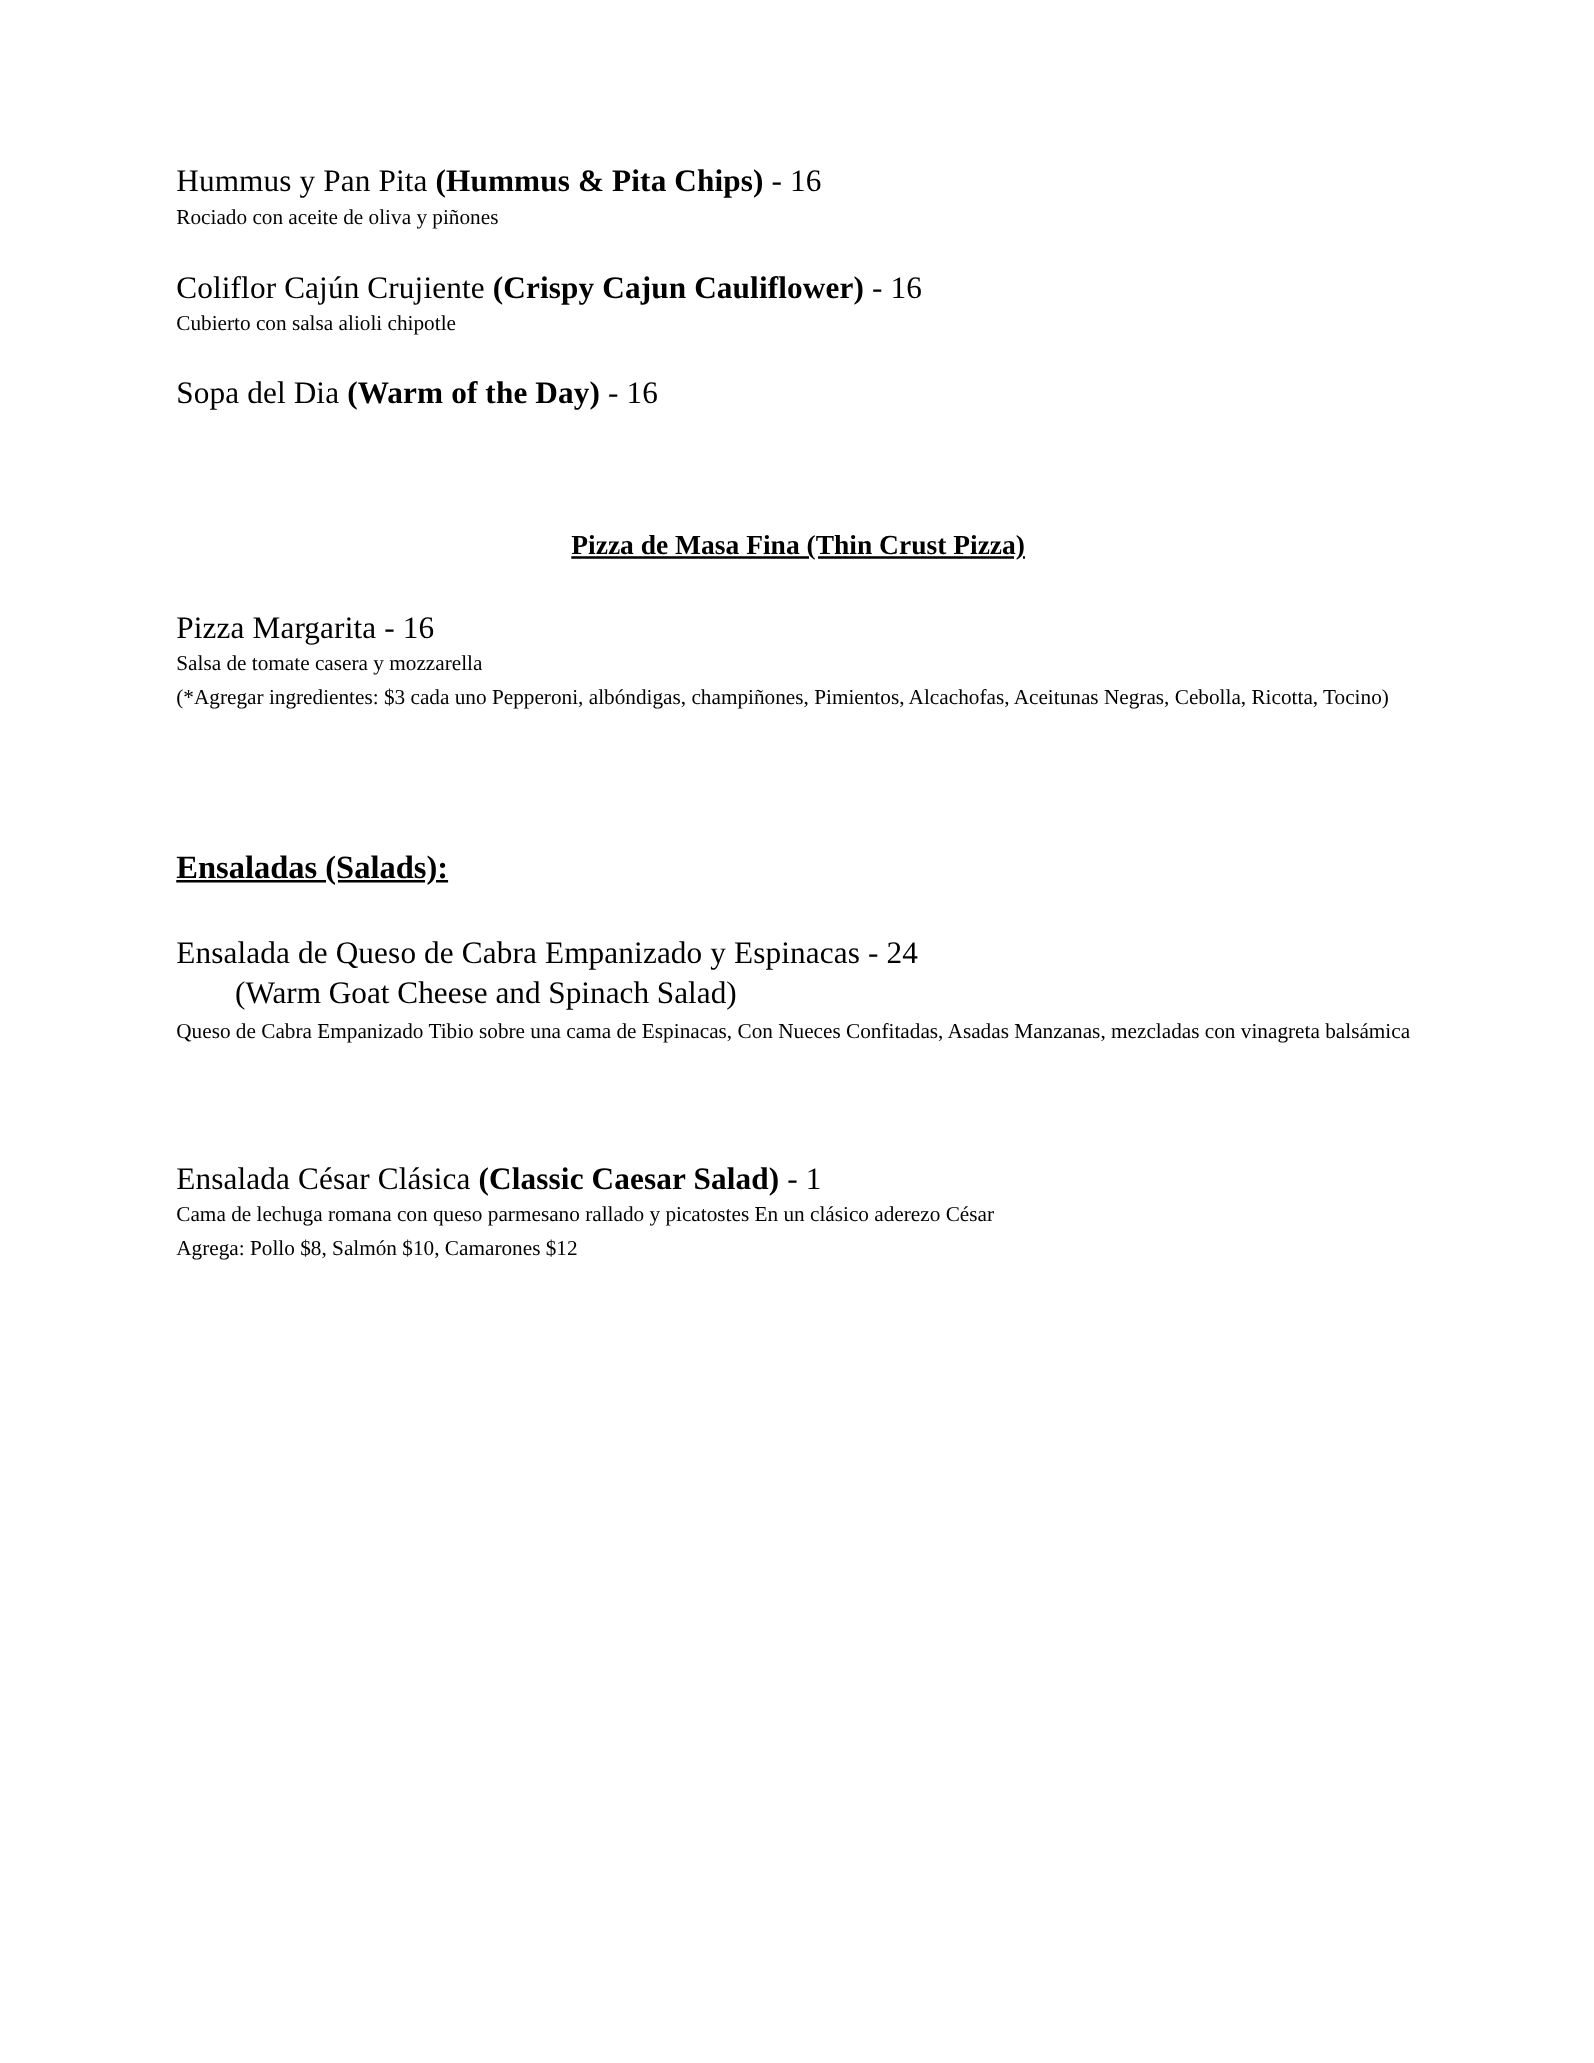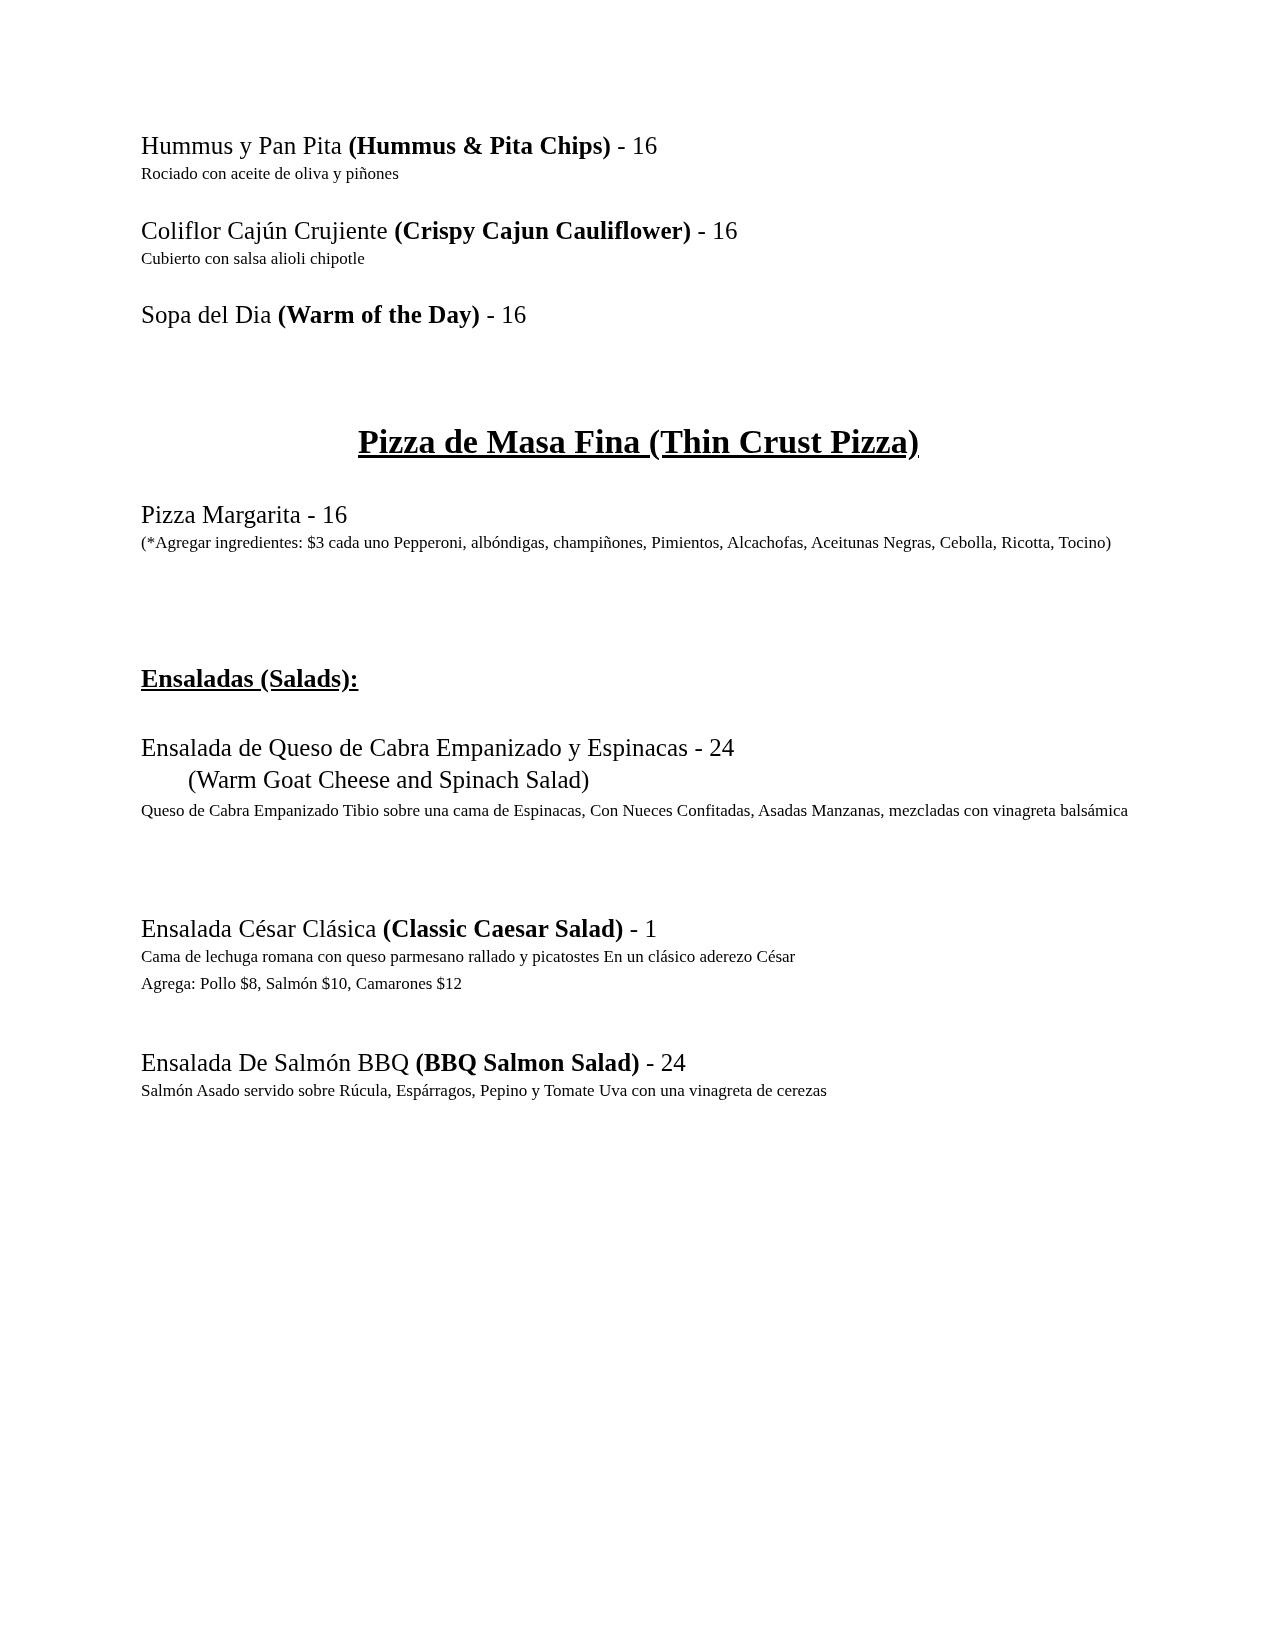--- a/index.html
+++ b/index.html
@@ -51,21 +51,21 @@
   }
   .item-desc {
     font-size: 17px;
     line-height: 1.45;
     margin-top: 2px;
   }
 
   
   .section-heading-center {
     text-align: center;
-    font-size: 34px;
+    font-size: 22px;
     font-weight: bold;
     text-decoration: underline;
     margin: 0;
     padding: 0;
   }
   .section-heading-left {
     text-align: left;
     font-size: 26px;
     font-weight: bold;
     text-decoration: underline;
@@ -99,20 +99,21 @@
     </div>
 
     <div class="spacer-lg"></div>
 
     <div class="section-heading-center">Pizza de Masa Fina (Thin Crust Pizza)</div>
 
     <div class="spacer-md"></div>
 
     <div class="item">
       <div class="item-title">Pizza Margarita - 16</div>
+      <div class="item-desc">Salsa de tomate casera y mozzarella</div>
       <div class="item-desc">(*Agregar ingredientes: $3 cada uno Pepperoni, albóndigas, champiñones, Pimientos, Alcachofas, Aceitunas Negras, Cebolla, Ricotta, Tocino)</div>
     </div>
 
     <div class="spacer-xl"></div>
 
     <div class="section-heading-left">Ensaladas (Salads):</div>
 
     <div class="spacer-md"></div>
 
     <div class="item">
@@ -127,19 +128,15 @@
     <div class="spacer-sm"></div>
 
     <div class="item">
       <div class="item-title"><span>Ensalada César Clásica </span><span class="en">(Classic Caesar Salad)</span><span> - 1</span></div>
       <div class="item-desc">Cama de lechuga romana con queso parmesano rallado y picatostes En un clásico aderezo César</div>
       <div class="item-desc">Agrega: Pollo $8, Salmón $10, Camarones $12</div>
     </div>
 
     <div class="spacer-sm"></div>
 
-    <div class="item">
-      <div class="item-title"><span>Ensalada De Salmón BBQ </span><span class="en">(BBQ Salmon Salad)</span><span> - 24</span></div>
-      <div class="item-desc">Salmón Asado servido sobre Rúcula, Espárragos, Pepino y Tomate Uva con una vinagreta de cerezas</div>
-    </div>
 
   </div>
 </div>
 
 </body></html>

